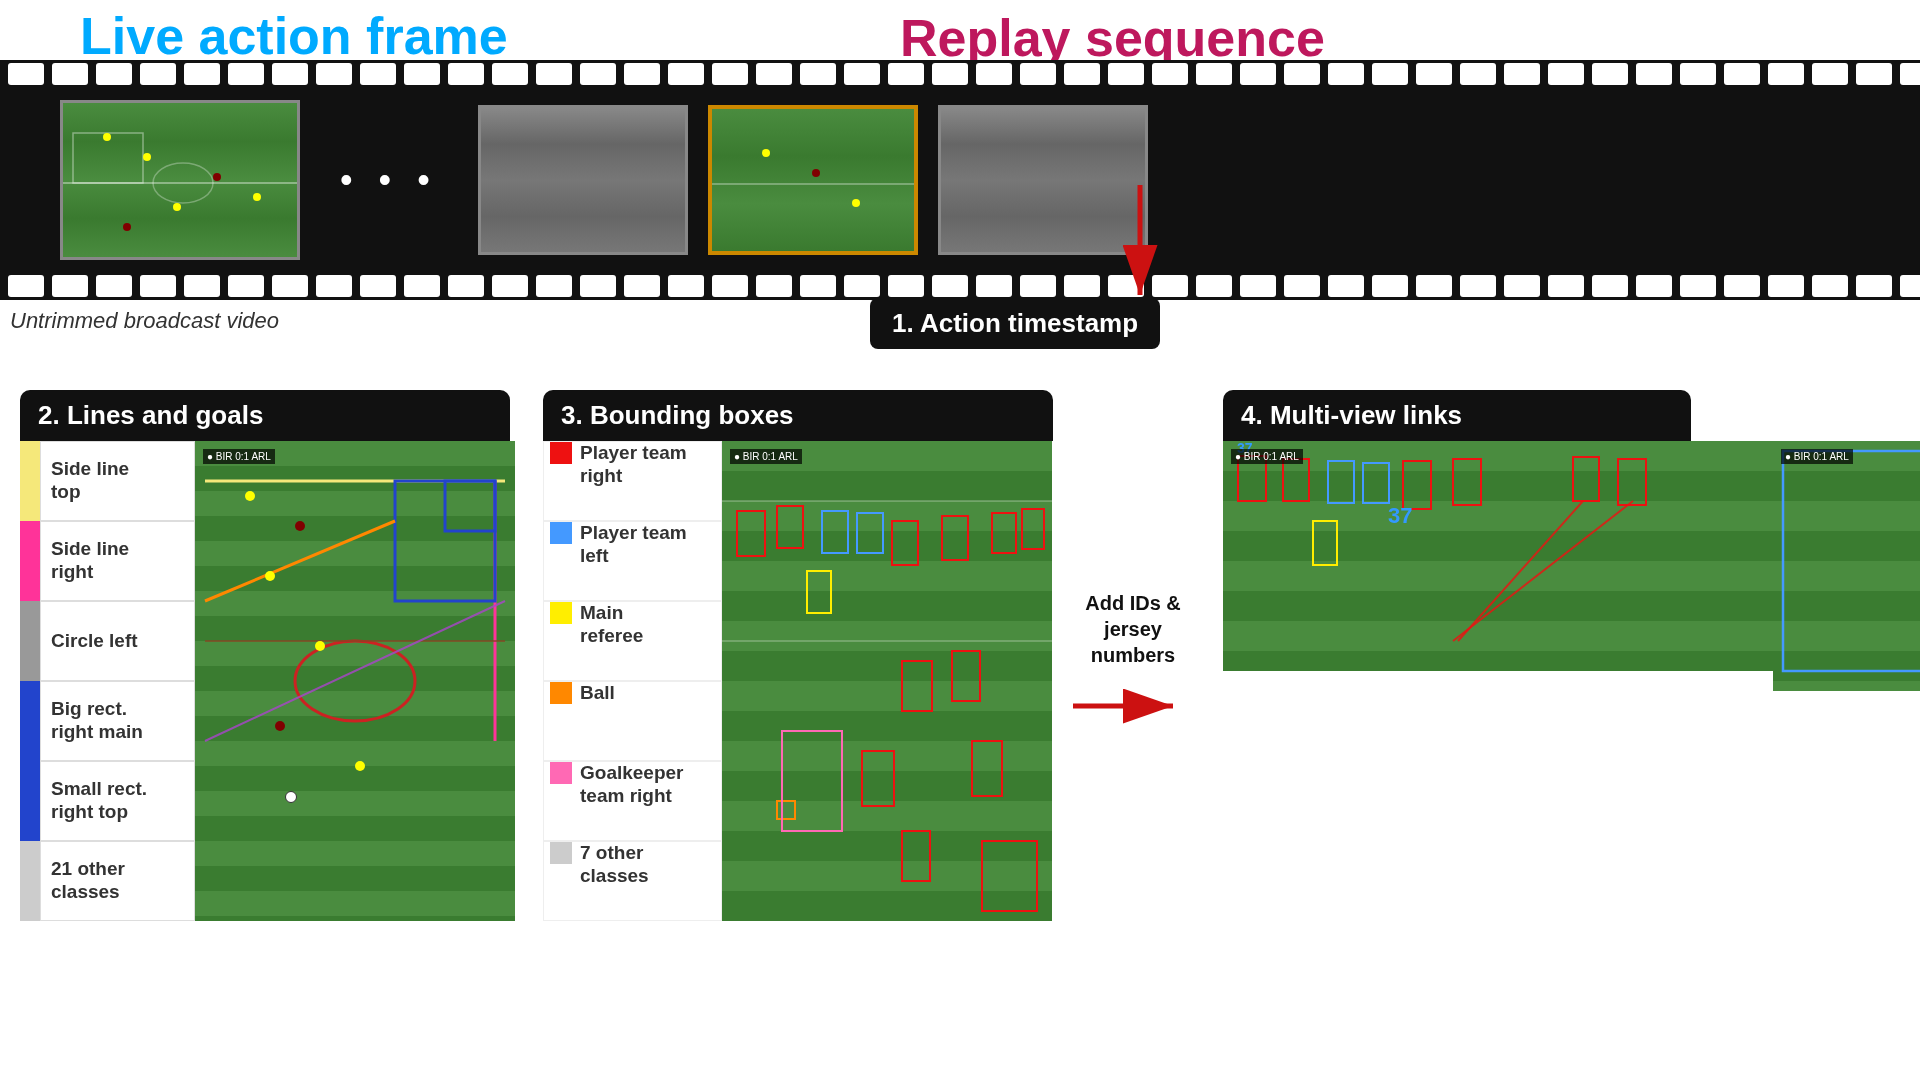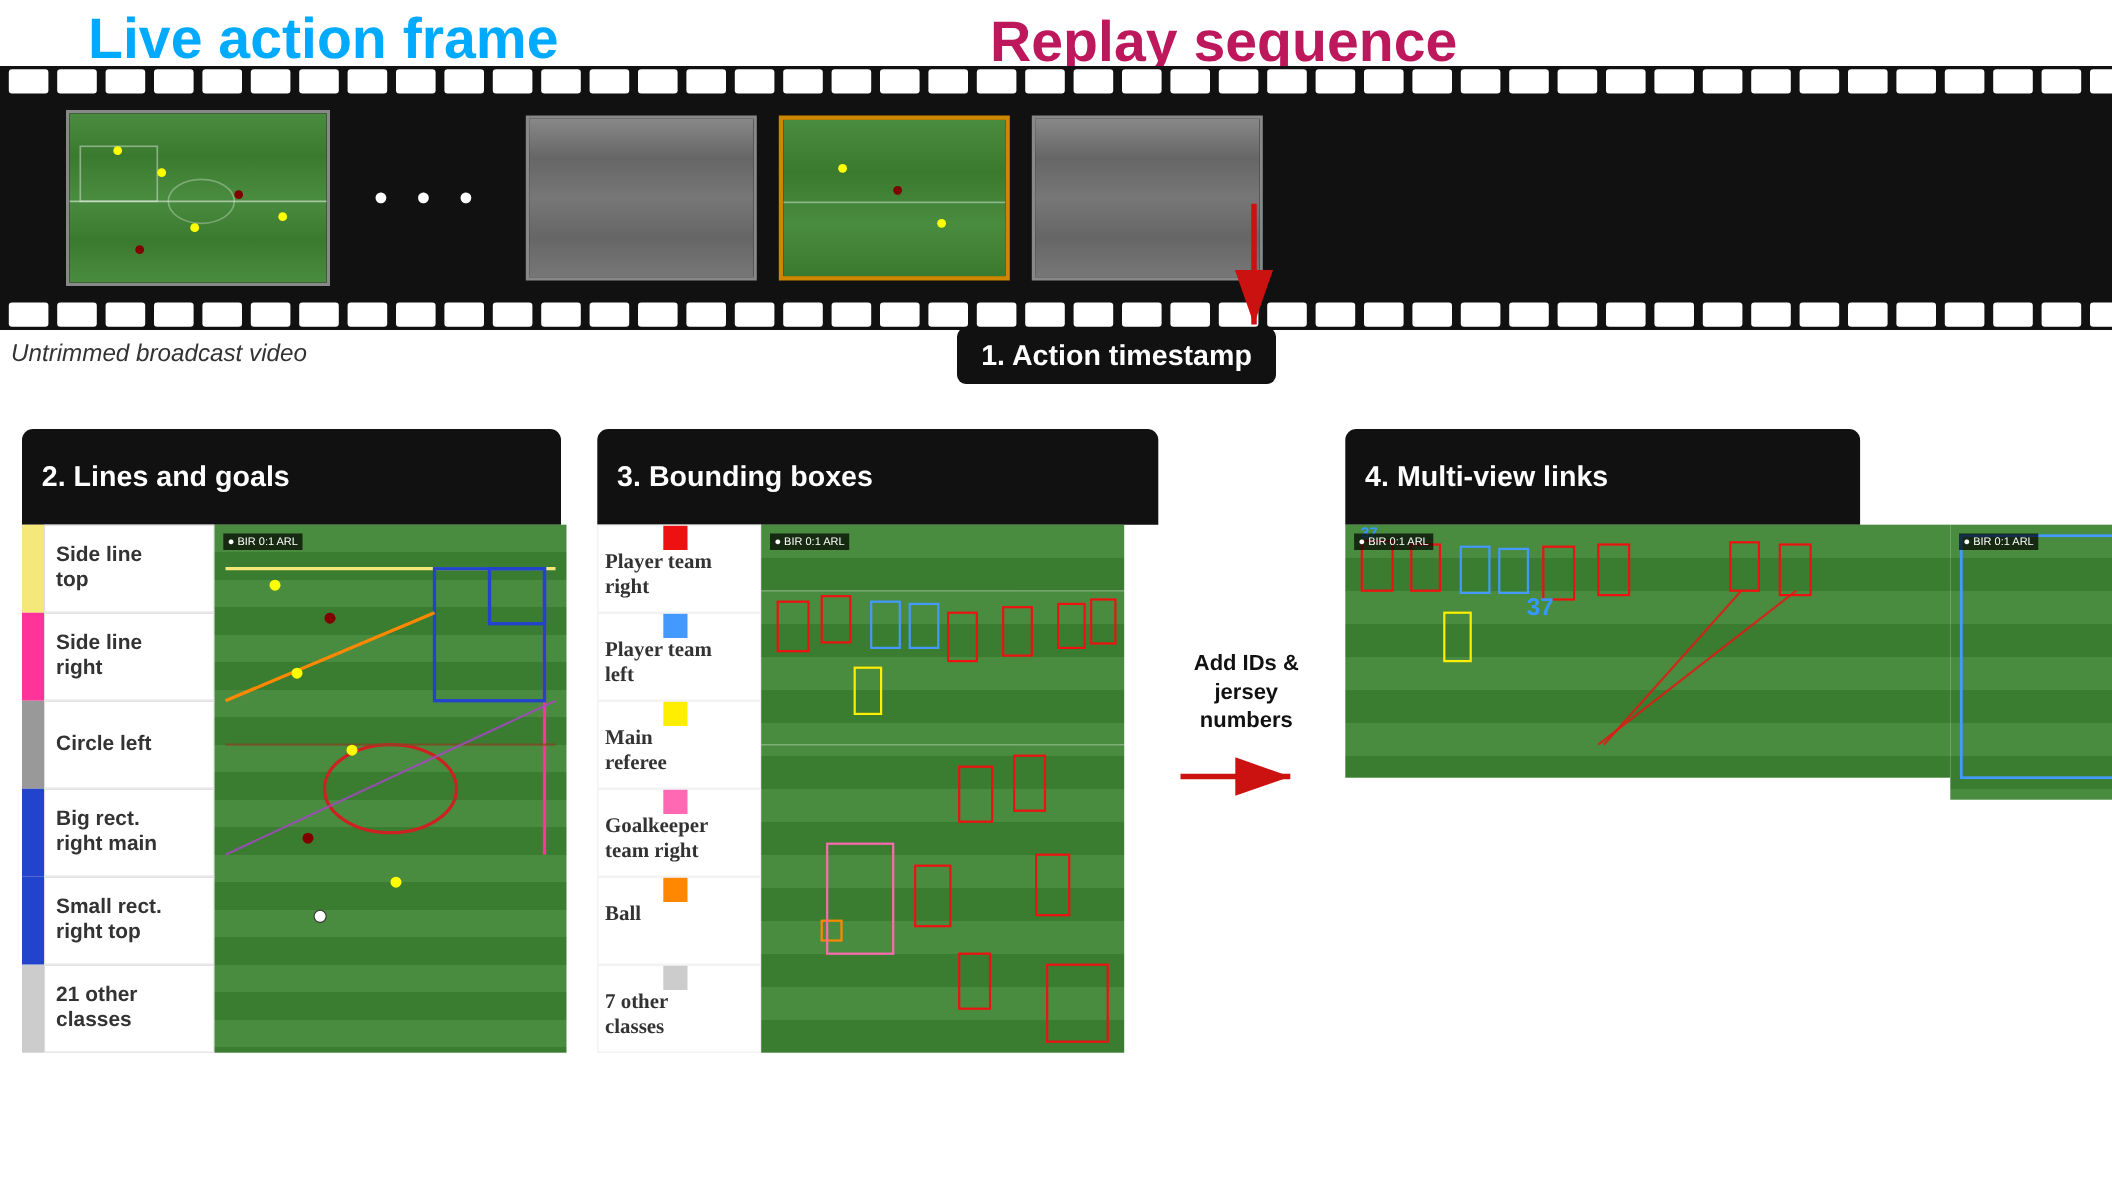--- a/index.html
+++ b/index.html
@@ -197,27 +197,25 @@
       line-height: 1.2;
     }
 
     .bbox-legend-col {
       display: flex;
       flex-direction: column;
     }
 
     .bbox-legend-item {
       display: flex;
-      flex-direction: column;
-      align-items: center;
+      flex-direction: row;
       min-height: 80px;
       padding: 0 6px;
       background: white;
       border: 1px solid #eee;
-      font-family: Liberation Serif, serif;
     }
 
     .bbox-color-square {
       width: 22px; height: 22px;
       flex-shrink: 0;
       margin-right: 8px;
     }
 
     .bbox-label {
       font-size: 19px;
@@ -250,21 +248,21 @@
       display: flex;
       flex-direction: column;
       align-items: flex-start;
     }
 
     .panel-title-row {
       background: #111;
       color: white;
       font-size: 26px;
       font-weight: bold;
-      padding: 28px 18px;
+      padding: 10px 18px;
       border-radius: 10px 10px 0 0;
       white-space: nowrap;
       width: 100%;
     }
 
     .panel-body {
       display: flex;
       flex-direction: row;
       align-items: stretch;
     }
@@ -540,27 +538,27 @@
           <div class="bbox-color-square" style="background:#4499ff"></div>
           <div class="bbox-label">Player team<br>left</div>
         </div>
 
         <div class="bbox-legend-item" style="min-height:80px">
           <div class="bbox-color-square" style="background:#ffee00"></div>
           <div class="bbox-label">Main<br>referee</div>
         </div>
 
         <div class="bbox-legend-item" style="min-height:80px">
+          <div class="bbox-color-square" style="background:#ff8800"></div>
+          <div class="bbox-label">Ball</div>
+        </div>
+
+        <div class="bbox-legend-item" style="min-height:80px">
           <div class="bbox-color-square" style="background:#ff69b4"></div>
           <div class="bbox-label">Goalkeeper<br>team right</div>
-        </div>
-
-        <div class="bbox-legend-item" style="min-height:80px">
-          <div class="bbox-color-square" style="background:#ff8800"></div>
-          <div class="bbox-label">Ball</div>
         </div>
 
         <div class="bbox-legend-item" style="min-height:80px">
           <div class="bbox-color-square" style="background:#cccccc"></div>
           <div class="bbox-label">7 other<br>classes</div>
         </div>
 
       </div>
 
       <div class="field-green-2" style="width:330px;height:480px">

